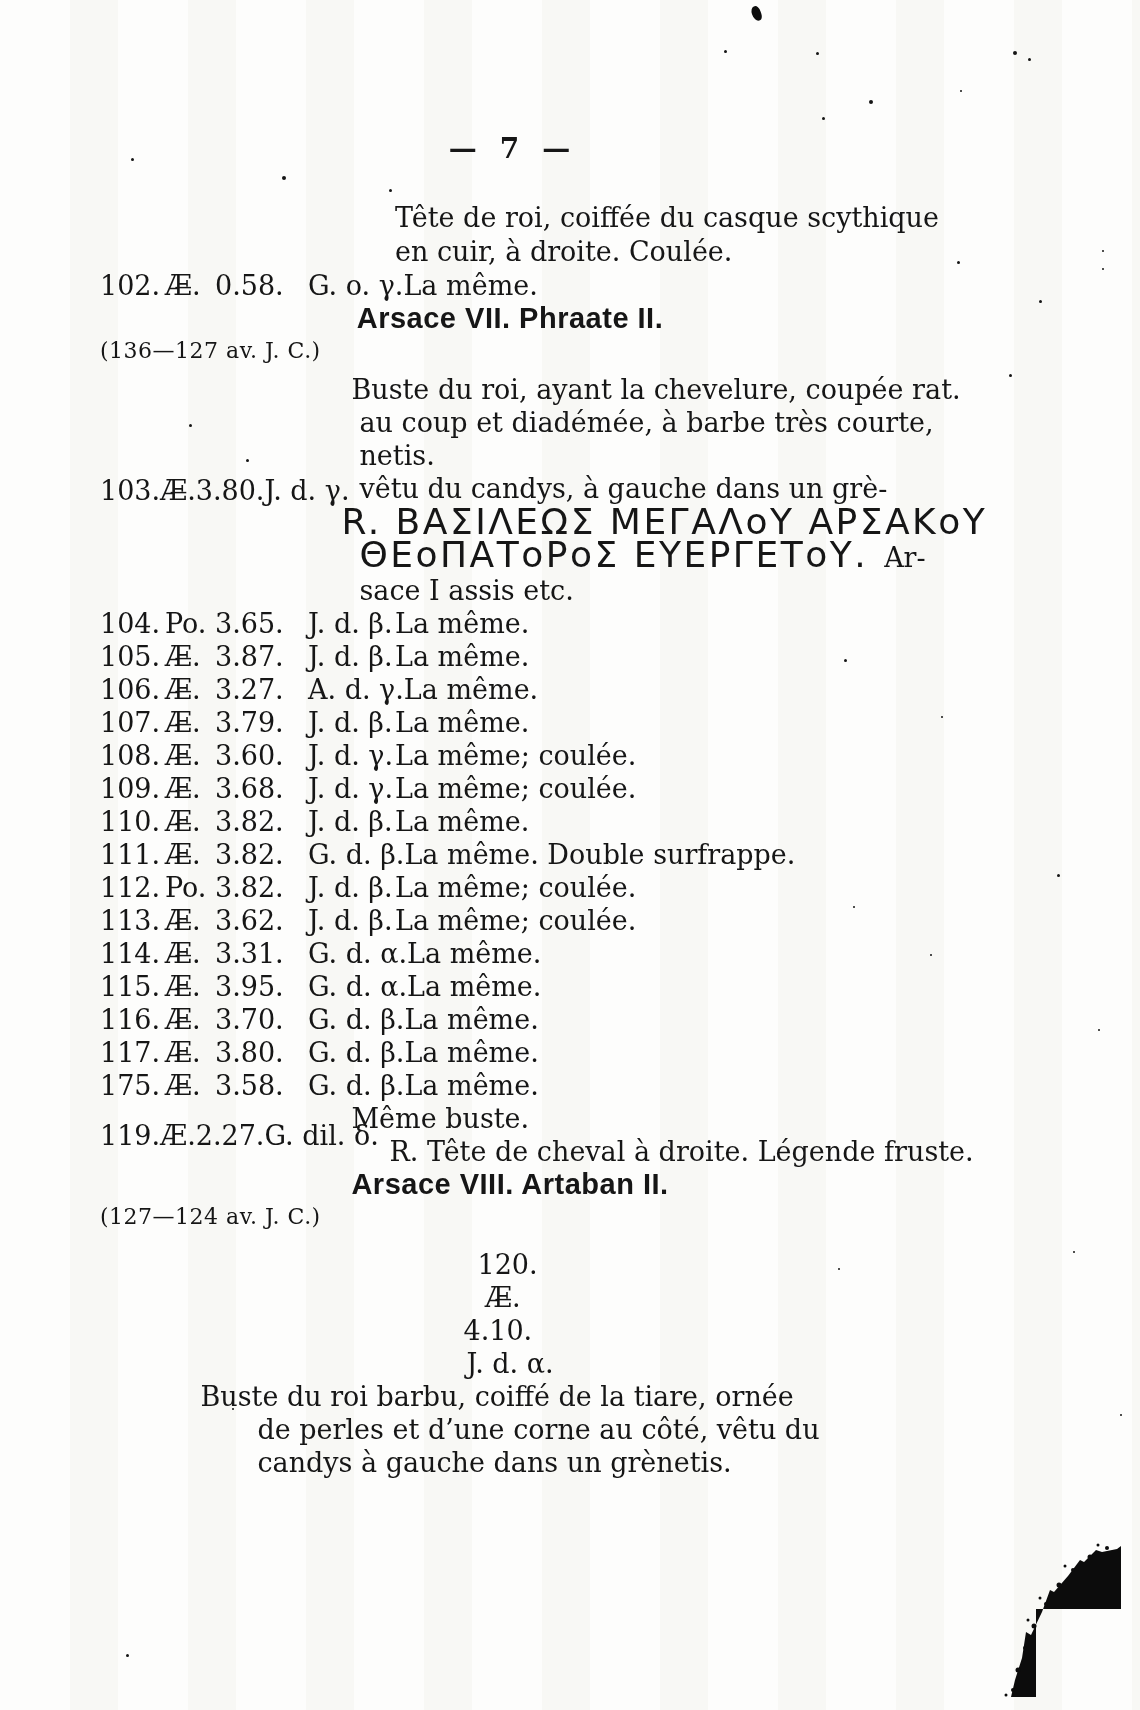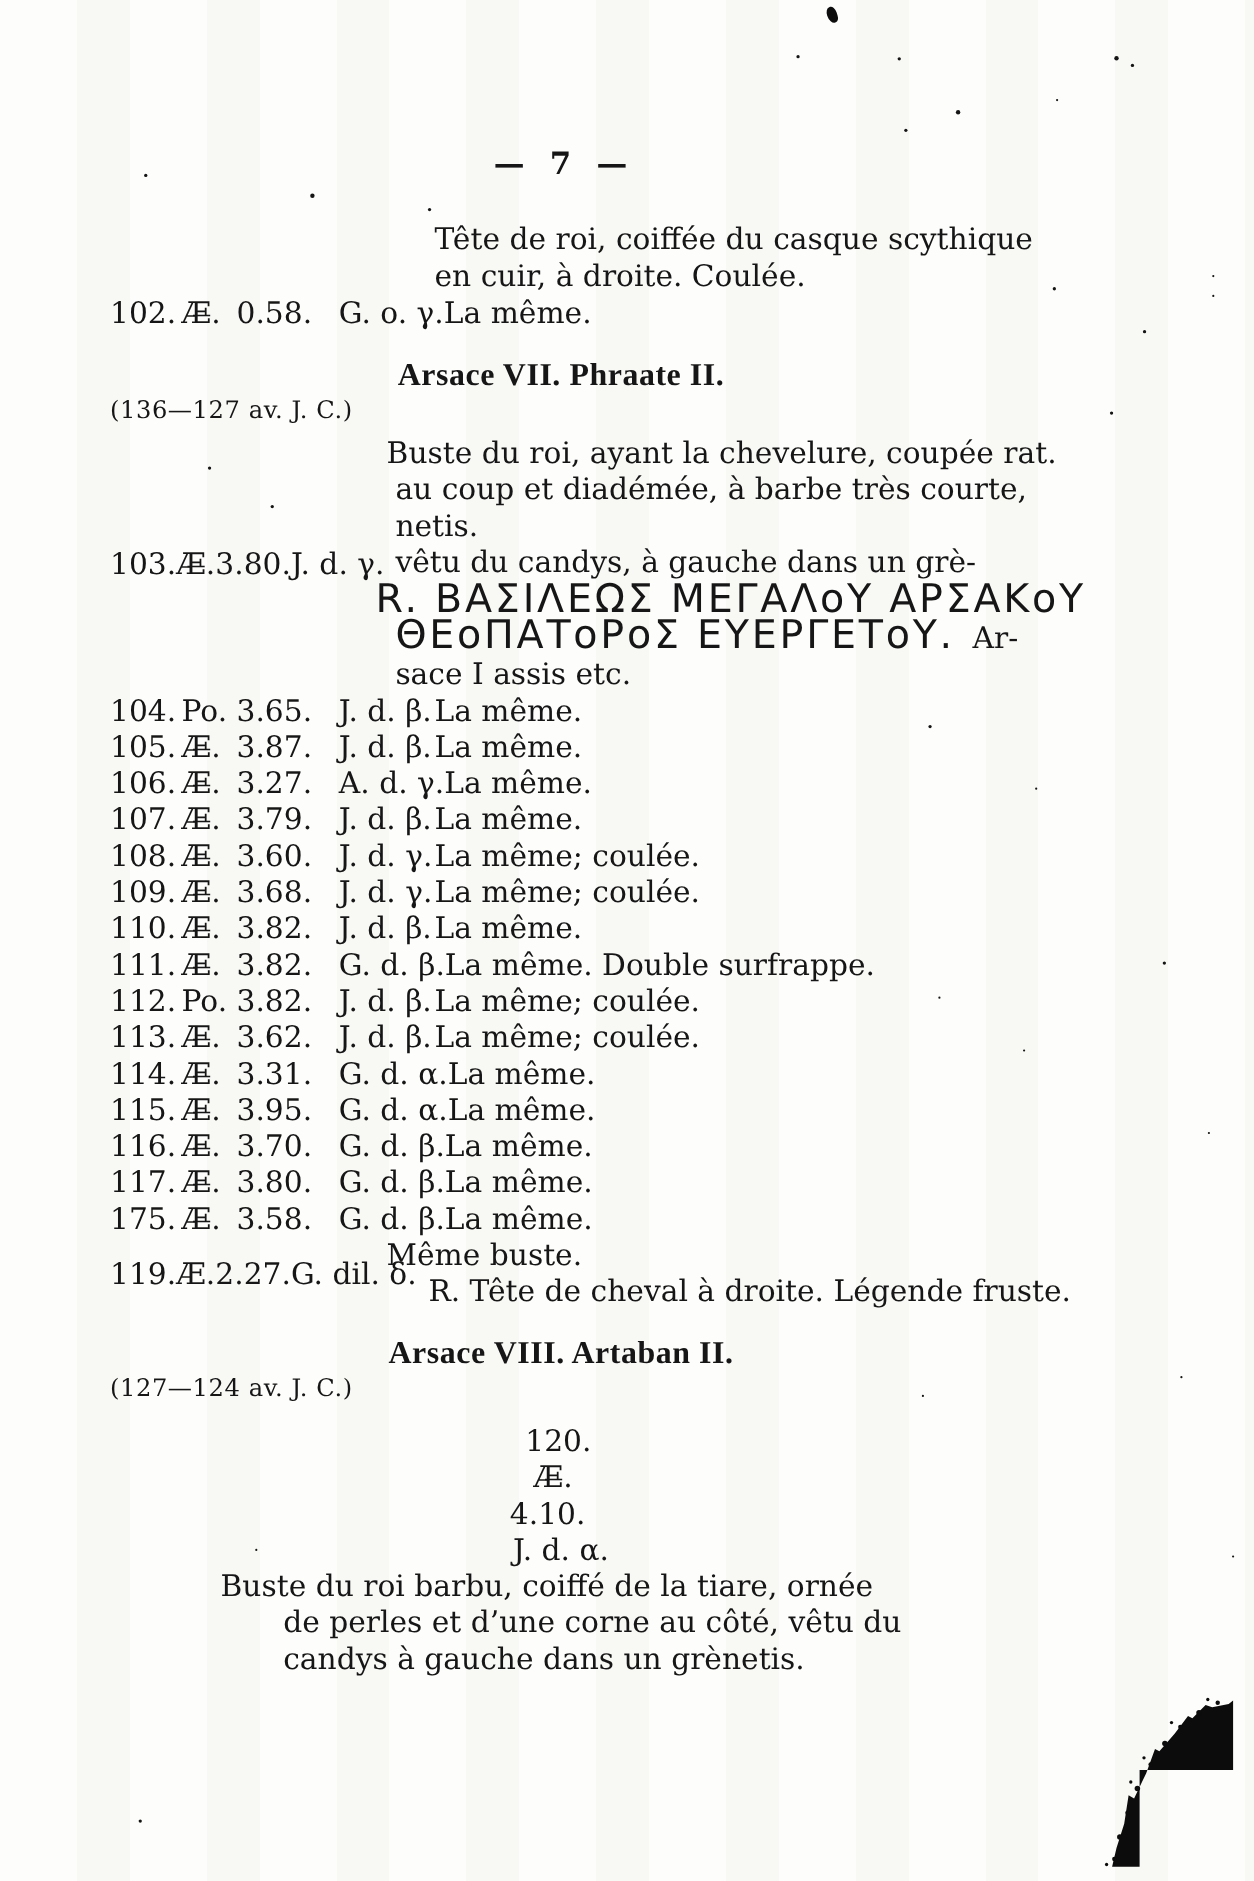--- a/index.html
+++ b/index.html
@@ -28,22 +28,22 @@
   .l{min-width:87px;}
   .d{flex:0 0 auto;}
   .dline{display:block;white-space:nowrap;}
   .ind{margin-left:8px;}
   .ind38{margin-left:38px;}
   .ind57{margin-left:57px;}
   .gk{font-family:"DejaVu Sans",sans-serif;font-weight:normal;font-size:36px;letter-spacing:2.5px;}
   .g1{margin-left:-10px;}
   .sfx{margin-left:16px;}
   .sect-h{
-    text-align:center;font-family:Liberation Serif, serif;font-weight:bold;
-    font-size:29px;line-height:33px;letter-spacing:0.5px;margin-top:23px;
+    text-align:center;font-family:Liberation Sans, sans-serif;font-weight:bold;
+    font-size:29px;line-height:33px;letter-spacing:0.5px;margin-top:0;
   }
   .sect-d{font-size:22px;line-height:26px;margin-top:3px;margin-bottom:9px;letter-spacing:0.5px;}
   .mt18{margin-top:18px;flex-direction:column;}
   .speck{position:absolute;background:#151515;border-radius:50%;}
   .apostrophe{
     position:absolute;left:752px;top:6px;width:9px;height:15px;background:#0d0d0d;
     border-radius:50% 50% 40% 60%;transform:rotate(-18deg);
   }
   .inkblot{position:absolute;left:970px;top:1540px;width:170px;height:170px;}
 </style>

